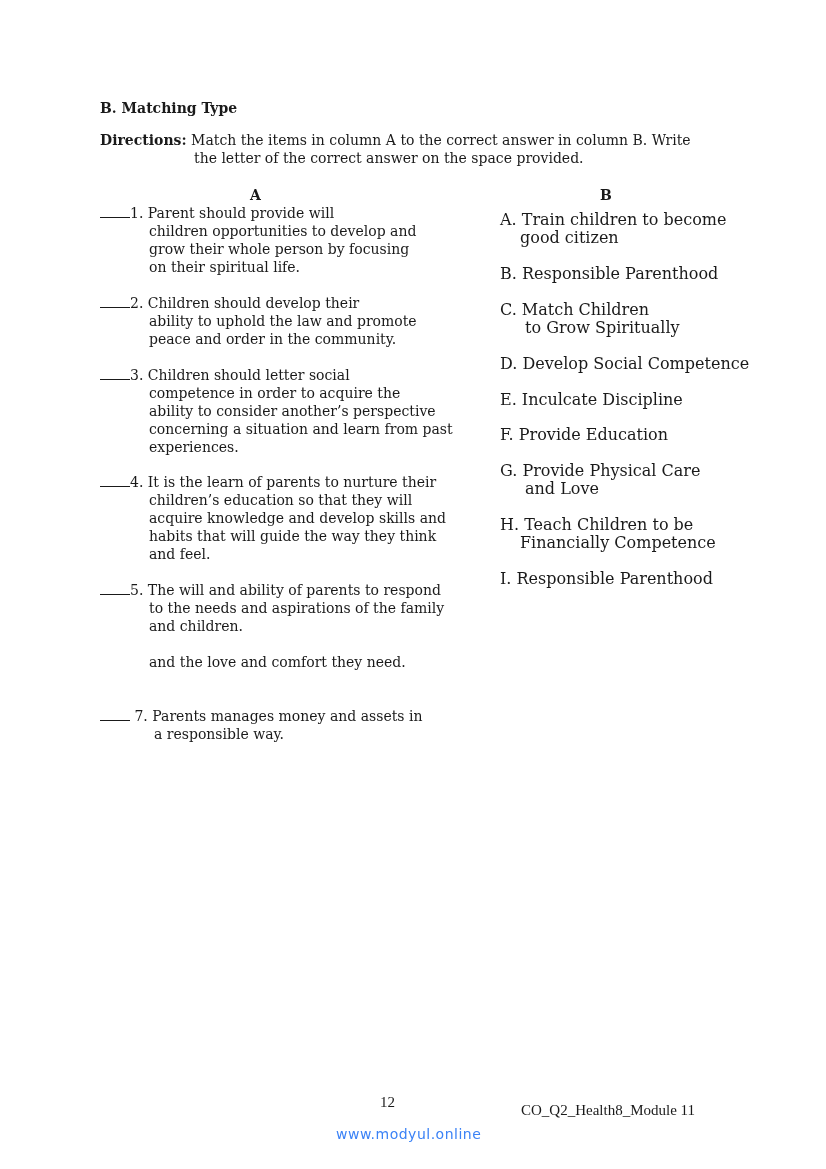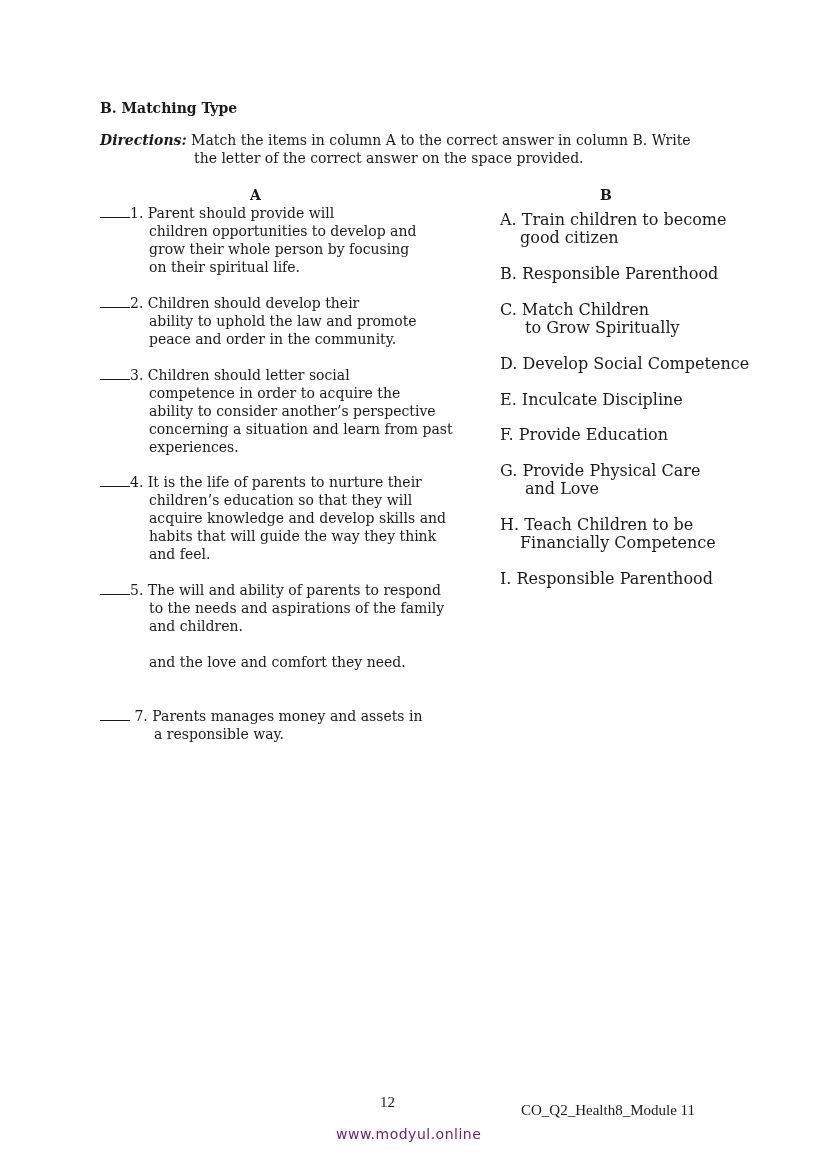--- a/index.html
+++ b/index.html
@@ -8,21 +8,21 @@
       font-family: "DejaVu Serif", serif; color: #1a1a1a;
     }
     .abs { position: absolute; }
     .section-title {
       left: 100px; top: 100px; font-size: 14px; font-weight: bold;
       font-family: "DejaVu Serif", serif;
     }
     .directions {
       left: 100px; top: 131px; width: 640px; font-size: 14px; line-height: 18px;
     }
-    .directions .lbl { font-weight: bold; font-style: italic; }
+    .directions .lbl { font-weight: bold; }
     .dir-line2 { padding-left: 94px; display: block; }
     .col-head { font-size: 14px; font-weight: bold; top: 187px; }
     .col-head.a { left: 250px; }
     .col-head.b { left: 600px; }
 
     .item-a {
       position: absolute; left: 100px; width: 380px;
       font-size: 14px; line-height: 18px;
     }
     .item-a .blank {
@@ -36,21 +36,21 @@
     .item-b {
       position: absolute; left: 500px; width: 260px;
       font-size: 16px; line-height: 18px;
     }
     .item-b .rest { display: block; padding-left: 20px; }
     .item-b.indent-more .rest { padding-left: 25px; }
 
     .page-num { left: 380px; top: 1094px; font-size: 15px; font-family: "Liberation Serif", serif; }
     .module-code { left: 521px; top: 1102px; font-size: 15px; font-family: "Liberation Serif", serif; }
     .watermark {
-      left: 336px; top: 1126px; font-size: 14px; color: #701a75;
+      left: 336px; top: 1126px; font-size: 14px; color: #3b82f6;
       font-family: "DejaVu Sans", sans-serif; letter-spacing: 0.5px;
     }
   </style>
 </head>
 <body>
 
 <div class="abs section-title">B. Matching Type</div>
 
 <div class="abs directions">
   <span class="lbl">Directions:</span>
@@ -76,21 +76,21 @@
 
 <div class="item-a" style="top:366px">
   <span class="first"><span class="blank"></span><span>3.</span> <span>Children should letter social</span></span>
   <span class="rest">competence in order to acquire the</span>
   <span class="rest">ability to consider another’s perspective</span>
   <span class="rest">concerning a situation and learn from past</span>
   <span class="rest">experiences.</span>
 </div>
 
 <div class="item-a" style="top:473px">
-  <span class="first"><span class="blank"></span><span>4.</span> <span>It is the life of parents to nurture their</span></span>
+  <span class="first"><span class="blank"></span><span>4.</span> <span>It is the learn of parents to nurture their</span></span>
   <span class="rest">children’s education so that they will</span>
   <span class="rest">acquire knowledge and develop skills and</span>
   <span class="rest">habits that will guide the way they think</span>
   <span class="rest">and feel.</span>
 </div>
 
 <div class="item-a" style="top:581px">
   <span class="first"><span class="blank"></span><span>5.</span> <span>The will and ability of parents to respond</span></span>
   <span class="rest">to the needs and aspirations of the family</span>
   <span class="rest">and children.</span>

